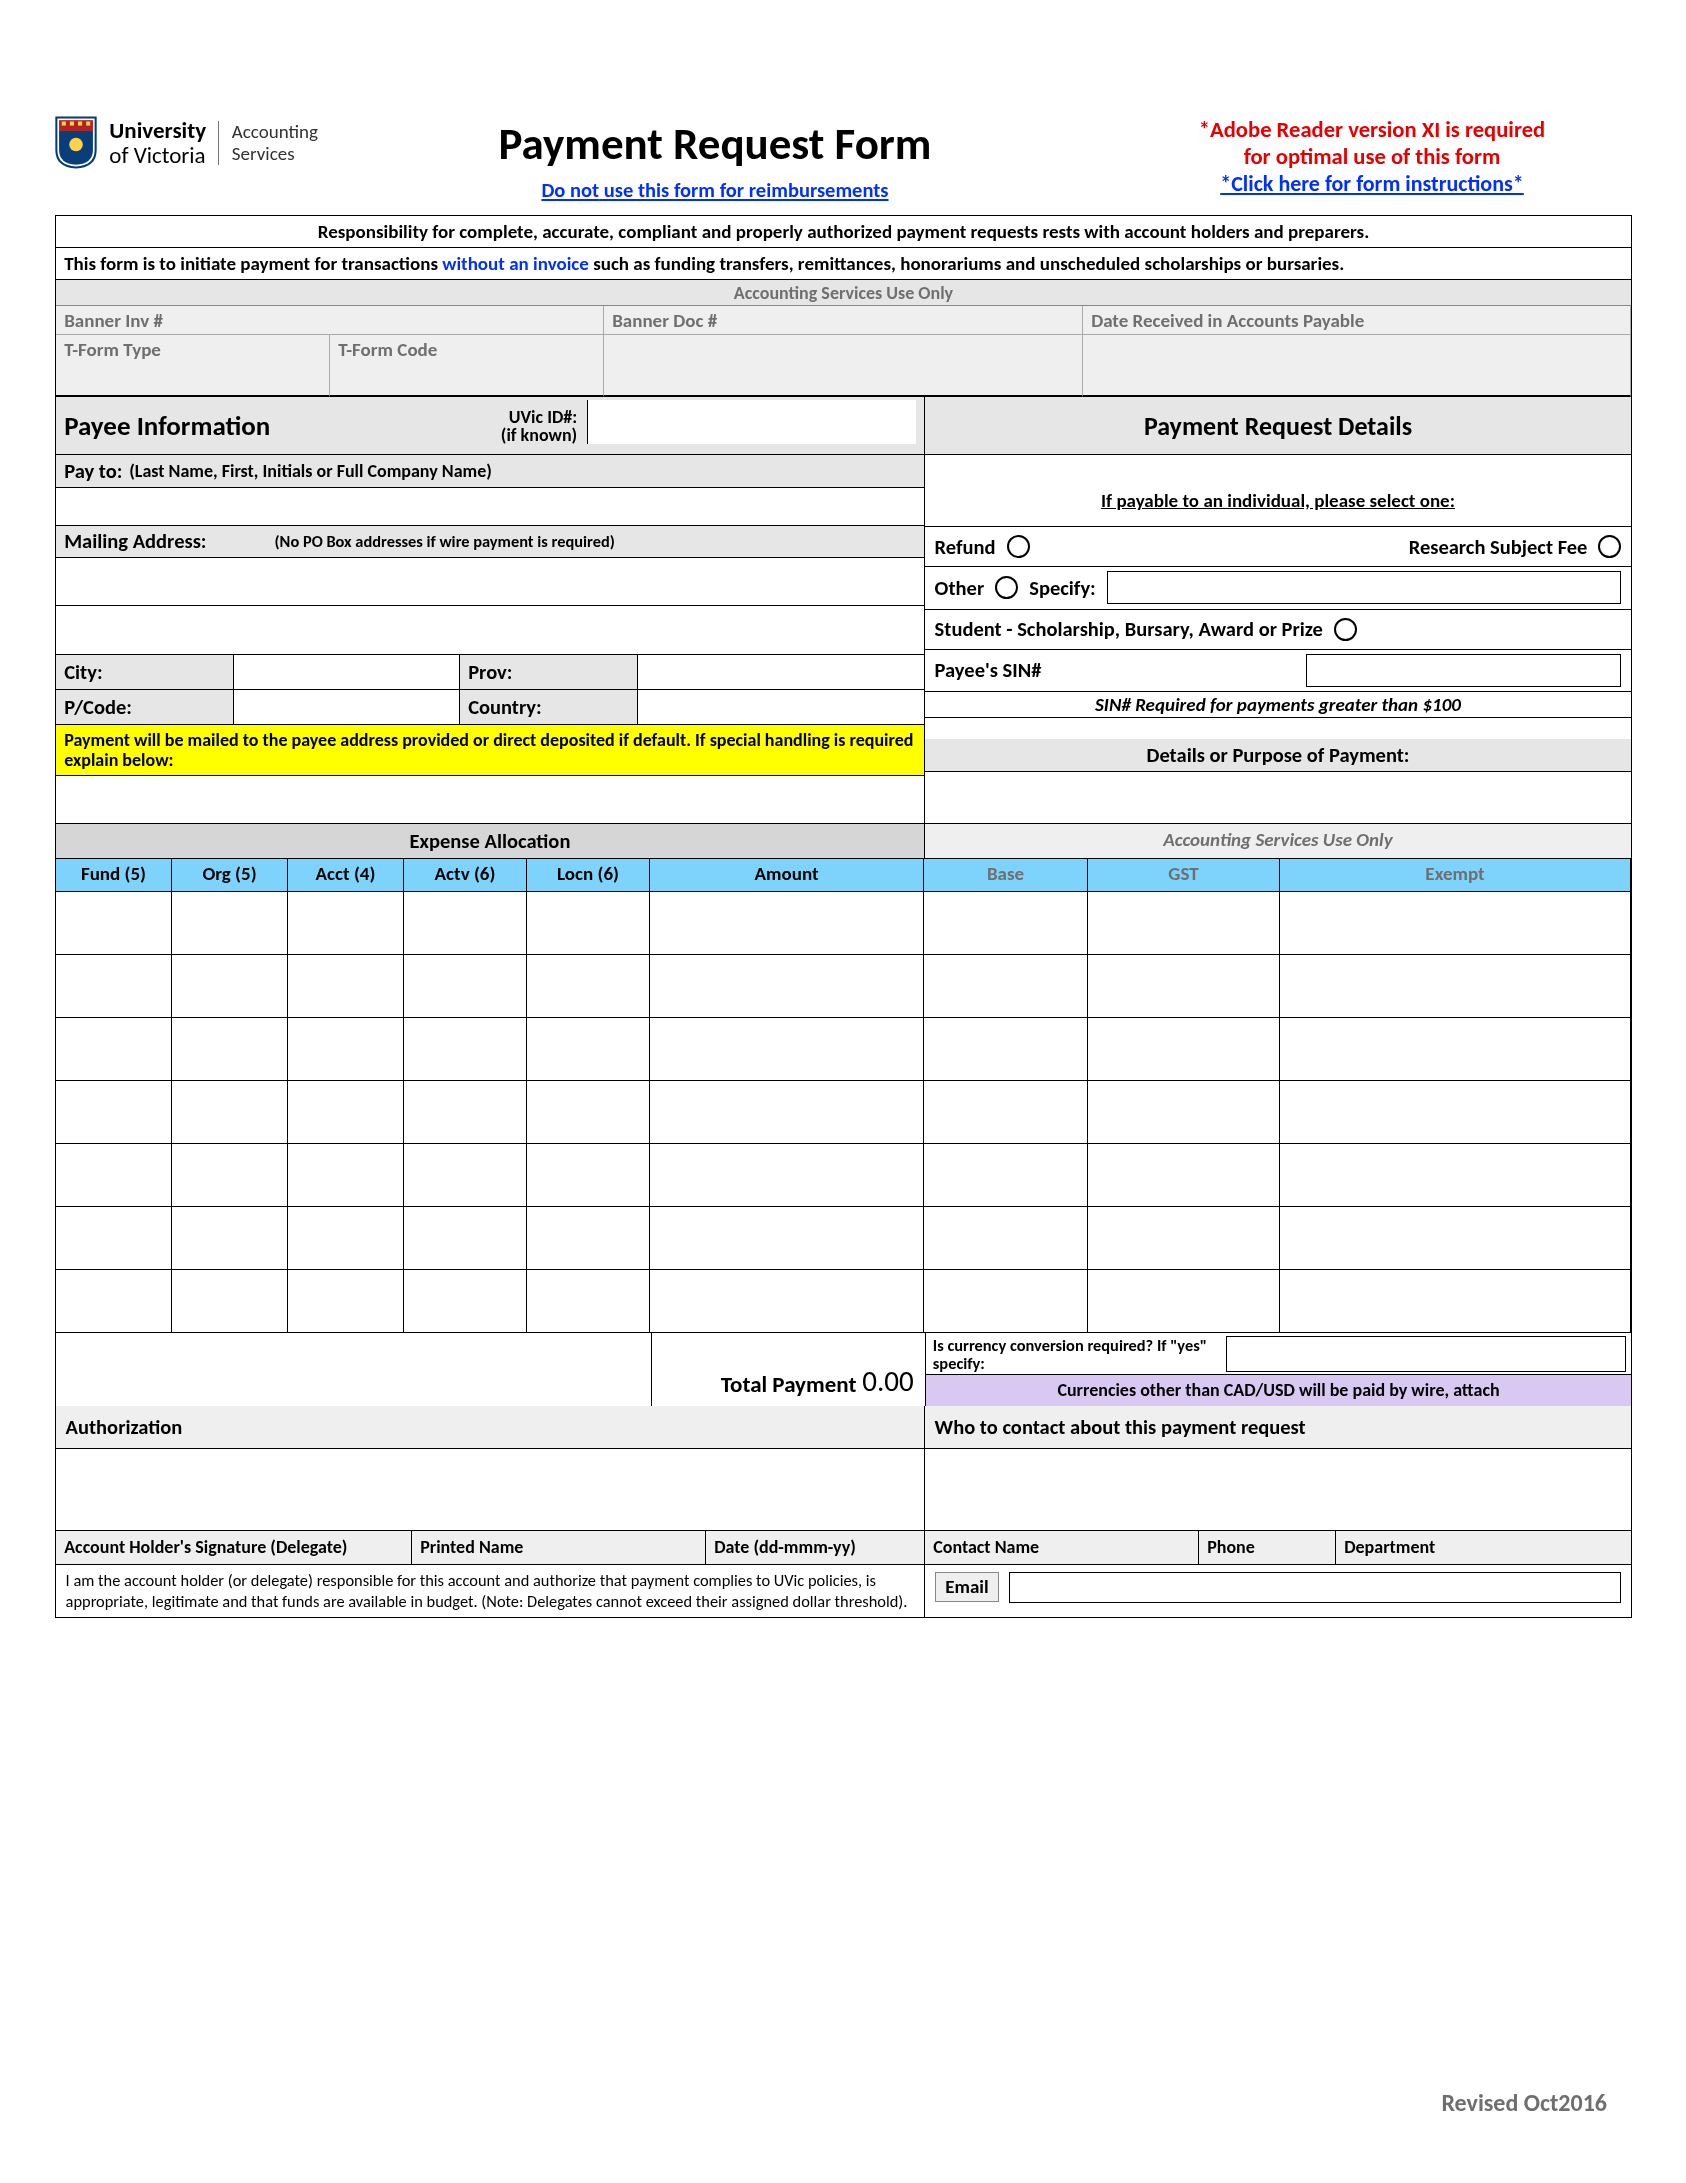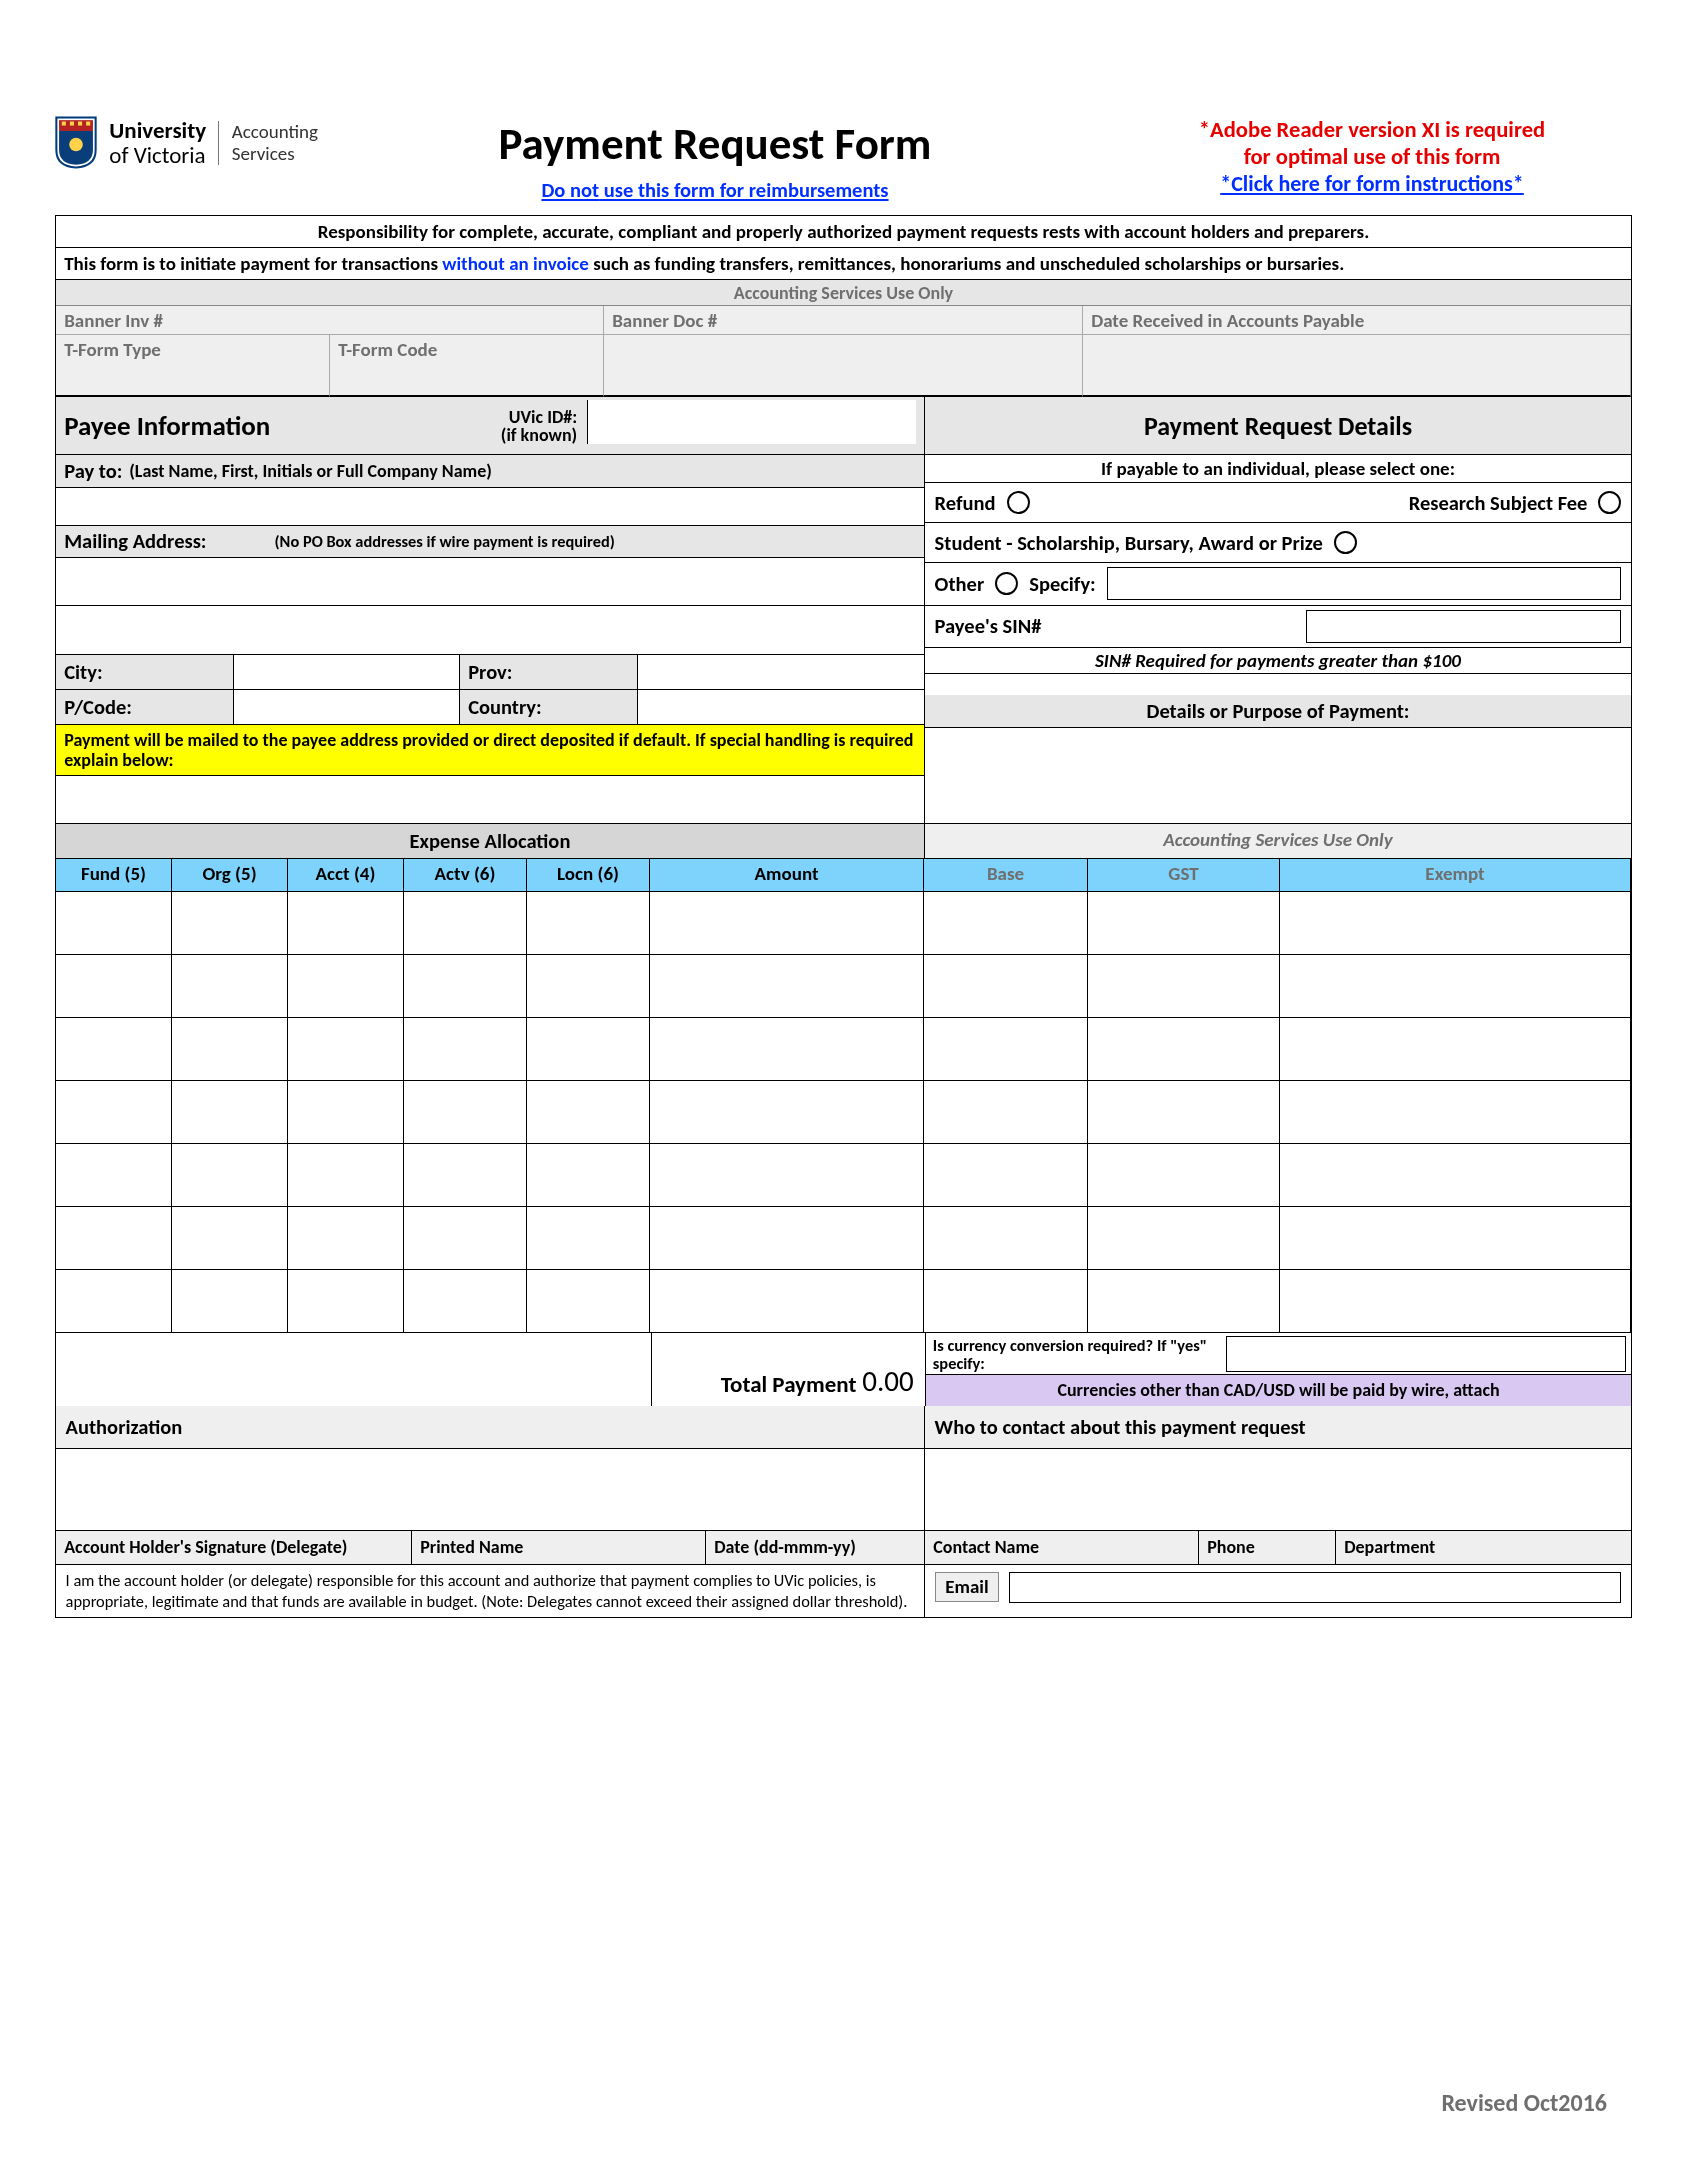--- a/index.html
+++ b/index.html
@@ -105,22 +105,24 @@
     text-align: center;
     font-size: 26px;
     font-weight: 700;
     padding: 9.6px 0;
     border-bottom: 1.4px solid #000;
   }
   .indiv-head {
     text-align: center;
     font-size: 19px;
     font-weight: 700;
-    padding: 2px 0;
-    border-bottom: 1.4px solid #000;
+    text-decoration: underline;
+    padding: 14px 0;
+    border-bottom: 1.4px solid #000;
+    margin-top: 20px;
   }
   .opt-row {
     display: flex;
     align-items: center;
     gap: 11px;
     padding: 4.1px 9.6px;
     border-bottom: 1.4px solid #000;
     font-size: 20.5px;
     font-weight: 700;
     min-height: 40px;
@@ -329,28 +331,28 @@
         <div class="indiv-head">If payable to an individual, please select one:</div>
 
         <div class="opt-row">
           <span>Refund</span>
           <span class="radio"></span>
           <span style="flex:1"></span>
           <span>Research Subject Fee</span>
           <span class="radio"></span>
         </div>
         <div class="opt-row">
-          <span>Student - Scholarship, Bursary, Award or Prize</span>
-          <span class="radio"></span>
-        </div>
-        <div class="opt-row">
           <span>Other</span>
           <span class="radio"></span>
           <span>Specify:</span>
           <div class="txtbox"></div>
+        </div>
+        <div class="opt-row">
+          <span>Student - Scholarship, Bursary, Award or Prize</span>
+          <span class="radio"></span>
         </div>
         <div class="opt-row">
           <span>Payee's SIN#</span>
           <div class="txtbox" style="max-width:315px;margin-left:auto"></div>
         </div>
         <div class="sin-note">SIN# Required for payments greater than $100</div>
         <div class="purpose-head">Details or Purpose of Payment:</div>
         <div class="cell" style="flex:1;border-bottom:1.4px solid #000"></div>
       </div>
     </div>

